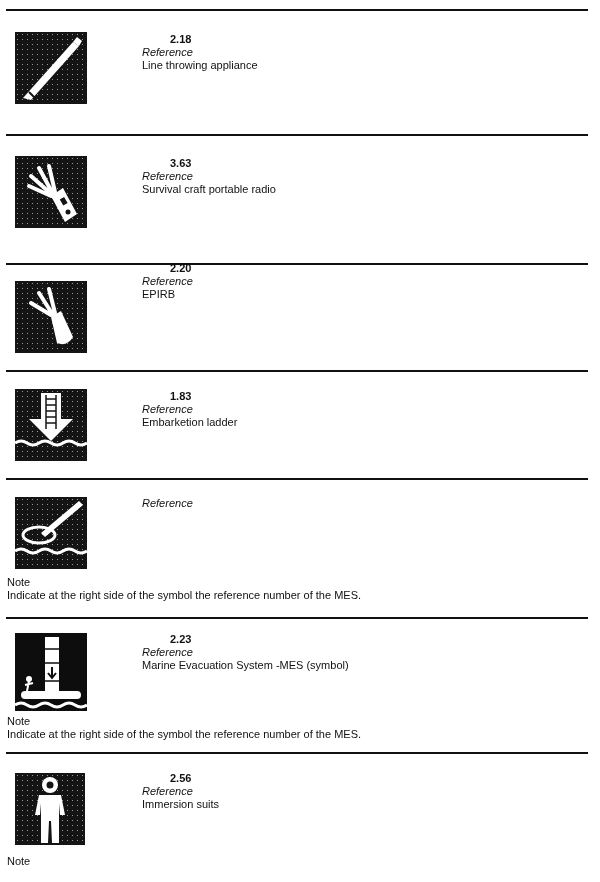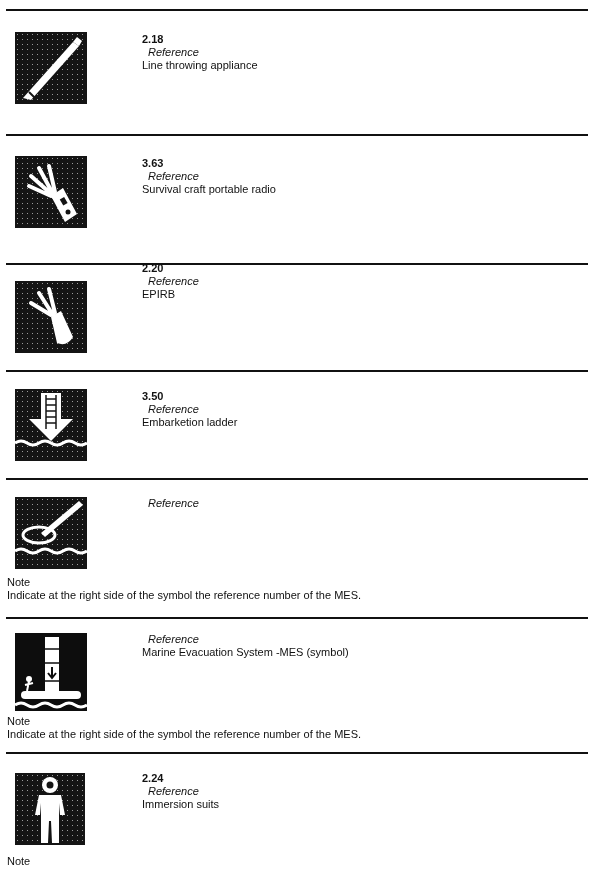--- a/index.html
+++ b/index.html
@@ -12,22 +12,22 @@
   }
   .entry { position: absolute; left: 0; width: 600px; }
   .icon {
     position: absolute; left: 15px; width: 72px; height: 72px;
     background: #141414;
     background-image: radial-gradient(#9a9a9a 0.6px, transparent 0.9px);
     background-size: 5px 5px;
   }
   .icon svg { width: 100%; height: 100%; display: block; }
   .text { position: absolute; left: 142px; font-size: 11px; line-height: 13px; }
-  .num { font-weight: bold; }
-  .ref { font-style: italic; margin-left: 6px; }
+  .num { font-weight: bold; margin-left: 28px; }
+  .ref { font-style: italic; }
   .note { position: absolute; left: 7px; font-size: 11px; line-height: 13px; }
   .note .nlabel { }
 </style>
 </head>
 <body>
 
 <div class="rule" style="top:9px"></div>
 <div class="rule" style="top:134px"></div>
 <div class="rule" style="top:263px"></div>
 <div class="rule" style="top:370px"></div>
@@ -90,21 +90,21 @@
           <line x1="31" y1="10" x2="41" y2="10"></line>
           <line x1="31" y1="16" x2="41" y2="16"></line>
           <line x1="31" y1="22" x2="41" y2="22"></line>
           <line x1="31" y1="28" x2="41" y2="28"></line>
           <line x1="31" y1="34" x2="41" y2="34"></line>
         </g>
         <path d="M0 54 Q6 50 12 54 T24 54 T36 54 T48 54 T60 54 T72 54" stroke="#fff" stroke-width="3" fill="none"></path>
       </svg>
   </div>
   <div class="text" style="top:390px">
-    <div class="num">3.50</div>
+    <div class="num">1.83</div>
     <div class="ref">Reference</div>
     <div>Embarketion ladder</div>
   </div>
 </div>
 
 <div class="entry">
   <div class="icon" style="top:497px">
     <svg viewBox="0 0 72 72">
         <ellipse cx="24" cy="38" rx="16" ry="8" fill="none" stroke="#fff" stroke-width="3"></ellipse>
         <path d="M26 36 L64 4 L68 8 L30 40 Z" fill="#fff"></path>
@@ -130,38 +130,39 @@
           <line x1="30" y1="48" x2="44" y2="48"></line>
         </g>
         <path d="M37 34 L37 44 M33 40 L37 45 L41 40" stroke="#0d0d0d" stroke-width="2" fill="none"></path>
         <rect x="6" y="58" width="60" height="8" rx="4" fill="#fff"></rect>
         <circle cx="14" cy="46" r="3" fill="#fff"></circle>
         <path d="M14 48 L12 58 M10 52 L18 50" stroke="#fff" stroke-width="2"></path>
         <path d="M0 72 Q6 68 12 72 T24 72 T36 72 T48 72 T60 72 T72 72" stroke="#fff" stroke-width="3" fill="none"></path>
       </svg>
   </div>
   <div class="text" style="top:633px">
+    <div class="num">2.23</div>
     <div class="ref">Reference</div>
     <div>Marine Evacuation System -MES (symbol)</div>
   </div>
   <div class="note" style="top:715px">
     <div class="nlabel">Note</div>
     <div>Indicate at the right side of the symbol the reference number of the MES.</div>
   </div>
 </div>
 
 <div class="entry">
   <div class="icon" style="top:773px; width:70px;">
     <svg viewBox="0 0 70 72">
         <circle cx="35" cy="12" r="8" fill="#fff"></circle>
         <circle cx="35" cy="12" r="3.5" fill="#141414"></circle>
         <path d="M24 22 L46 22 L50 42 L45 42 L44 30 L44 70 L37 70 L36 48 L34 48 L33 70 L26 70 L26 30 L25 42 L20 42 Z" fill="#fff"></path>
       </svg>
   </div>
   <div class="text" style="top:772px">
-    <div class="num">2.24</div>
+    <div class="num">2.56</div>
     <div class="ref">Reference</div>
     <div>Immersion suits</div>
   </div>
   <div class="note" style="top:855px">
     <div class="nlabel">Note</div>
   </div>
 </div>
 
 </body></html>

